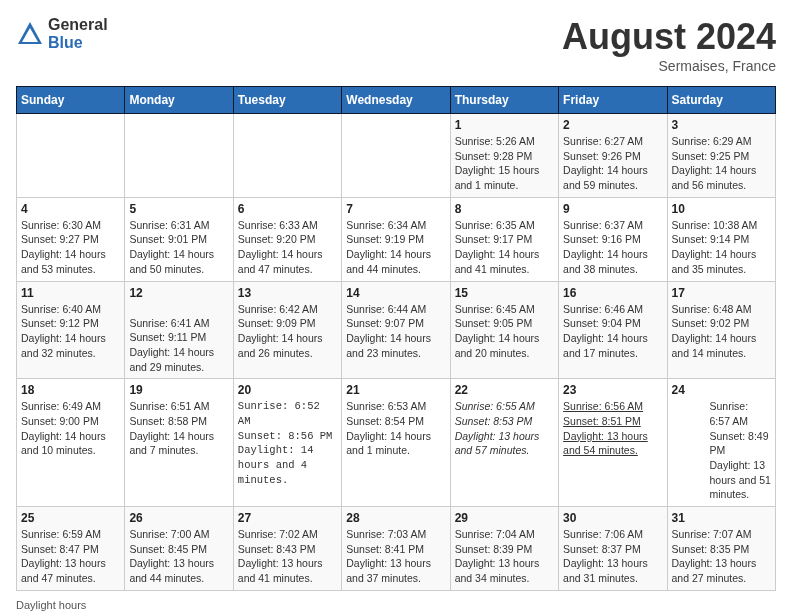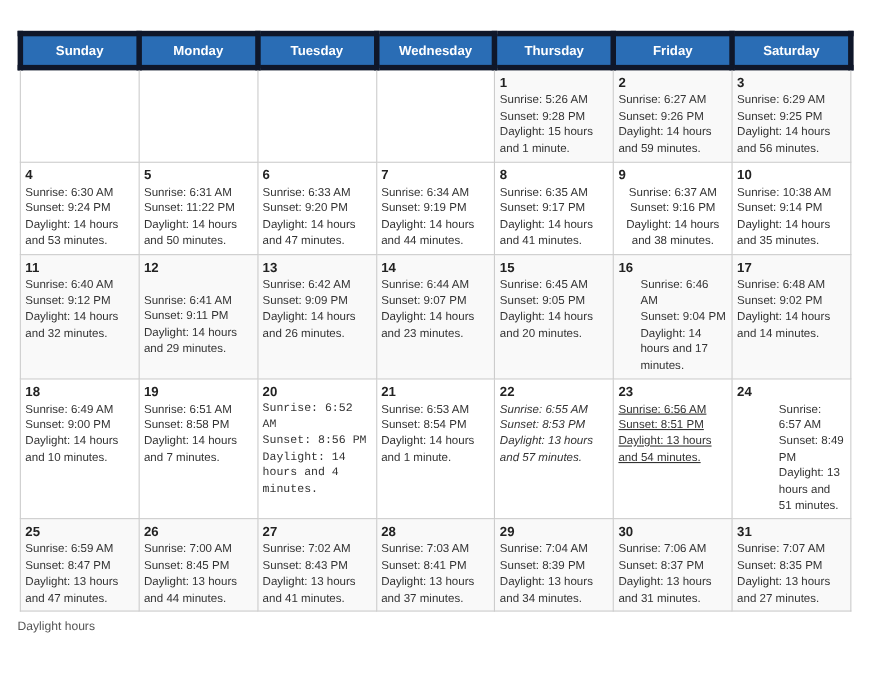--- a/index.html
+++ b/index.html
@@ -54,24 +54,24 @@
     }
     table {
       width: 100%;
       border-collapse: collapse;
       font-size: 11px;
     }
     thead th {
       background-color: #2a6db5;
       color: #fff;
       padding: 6px 4px;
-      text-align: center;
+      text-align: left;
       font-size: 12px;
       font-weight: bold;
-      border: 5px solid #0f172a;
+      border: 1px solid #0f172a;
     }
     tbody td {
       border: 1px solid #ccc;
       vertical-align: top;
       padding: 4px;
       width: calc(100% / 7);
       min-height: 80px;
       background: #fff;
     }
     tbody tr:nth-child(odd) td {
@@ -95,20 +95,34 @@
       margin-top: 8px;
       font-size: 11px;
       color: #555;
       text-align: left;
     }
   </style>
 </head>
 <body>
 
 <div class="header">
+  <div class="logo">
+    <svg class="logo-icon" viewBox="0 0 28 28">
+      <polygon points="14,2 26,24 2,24" fill="#2a6db5"></polygon>
+      <polygon points="14,8 22,22 6,22" fill="#fff"></polygon>
+    </svg>
+    <div class="logo-text">
+      <span class="logo-general">General</span>
+      <span class="logo-blue">Blue</span>
+    </div>
+  </div>
+  <div class="title-block">
+    <div class="month-year">August 2024</div>
+    <div class="location">Sermaises, France</div>
+  </div>
 </div>
 
 <table>
   <thead>
     <tr>
     <th>Sunday</th>
         <th>Monday</th>
         <th>Tuesday</th>
         <th>Wednesday</th>
         <th>Thursday</th>
@@ -138,27 +152,27 @@
           <div class="day-number">3</div>
           <div class="day-info" style="white-space: pre-line;">Sunrise: 6:29 AM
 Sunset: 9:25 PM
 Daylight: 14 hours and 56 minutes.</div>
         </td>
       </tr>
       <tr>
         <td>
           <div class="day-number">4</div>
           <div class="day-info" style="white-space: pre-line;">Sunrise: 6:30 AM
-Sunset: 9:24 PM
+Sunset: 9:27 PM
 Daylight: 14 hours and 53 minutes.</div>
         </td>
         <td>
           <div class="day-number">5</div>
           <div class="day-info" style="white-space: pre-line;">Sunrise: 6:31 AM
-Sunset: 11:22 PM
+Sunset: 9:01 PM
 Daylight: 14 hours and 50 minutes.</div>
         </td>
         <td>
           <div class="day-number">6</div>
           <div class="day-info" style="white-space: pre-line;">Sunrise: 6:33 AM
 Sunset: 9:20 PM
 Daylight: 14 hours and 47 minutes.</div>
         </td>
         <td>
           <div class="day-number">7</div>
@@ -167,21 +181,21 @@
 Daylight: 14 hours and 44 minutes.</div>
         </td>
         <td>
           <div class="day-number">8</div>
           <div class="day-info" style="white-space: pre-line;">Sunrise: 6:35 AM
 Sunset: 9:17 PM
 Daylight: 14 hours and 41 minutes.</div>
         </td>
         <td>
           <div class="day-number">9</div>
-          <div class="day-info" style="white-space: pre-line; text-align: center;">Sunrise: 6:37 AM
+          <div class="day-info" style="white-space: pre-line;">Sunrise: 6:37 AM
 Sunset: 9:16 PM
 Daylight: 14 hours and 38 minutes.</div>
         </td>
         <td>
           <div class="day-number">10</div>
           <div class="day-info" style="white-space: pre-line;">Sunrise: 10:38 AM
 Sunset: 9:14 PM
 Daylight: 14 hours and 35 minutes.</div>
         </td>
       </tr>
@@ -211,21 +225,21 @@
 Daylight: 14 hours and 23 minutes.</div>
         </td>
         <td>
           <div class="day-number">15</div>
           <div class="day-info" style="white-space: pre-line;">Sunrise: 6:45 AM
 Sunset: 9:05 PM
 Daylight: 14 hours and 20 minutes.</div>
         </td>
         <td>
           <div class="day-number">16</div>
-          <div class="day-info" style="white-space: pre-line; margin-left: 20px;">Sunrise: 6:46 AM
+          <div class="day-info" style="white-space: pre-line;">Sunrise: 6:46 AM
 Sunset: 9:04 PM
 Daylight: 14 hours and 17 minutes.</div>
         </td>
         <td>
           <div class="day-number">17</div>
           <div class="day-info" style="white-space: pre-line;">Sunrise: 6:48 AM
 Sunset: 9:02 PM
 Daylight: 14 hours and 14 minutes.</div>
         </td>
       </tr>

